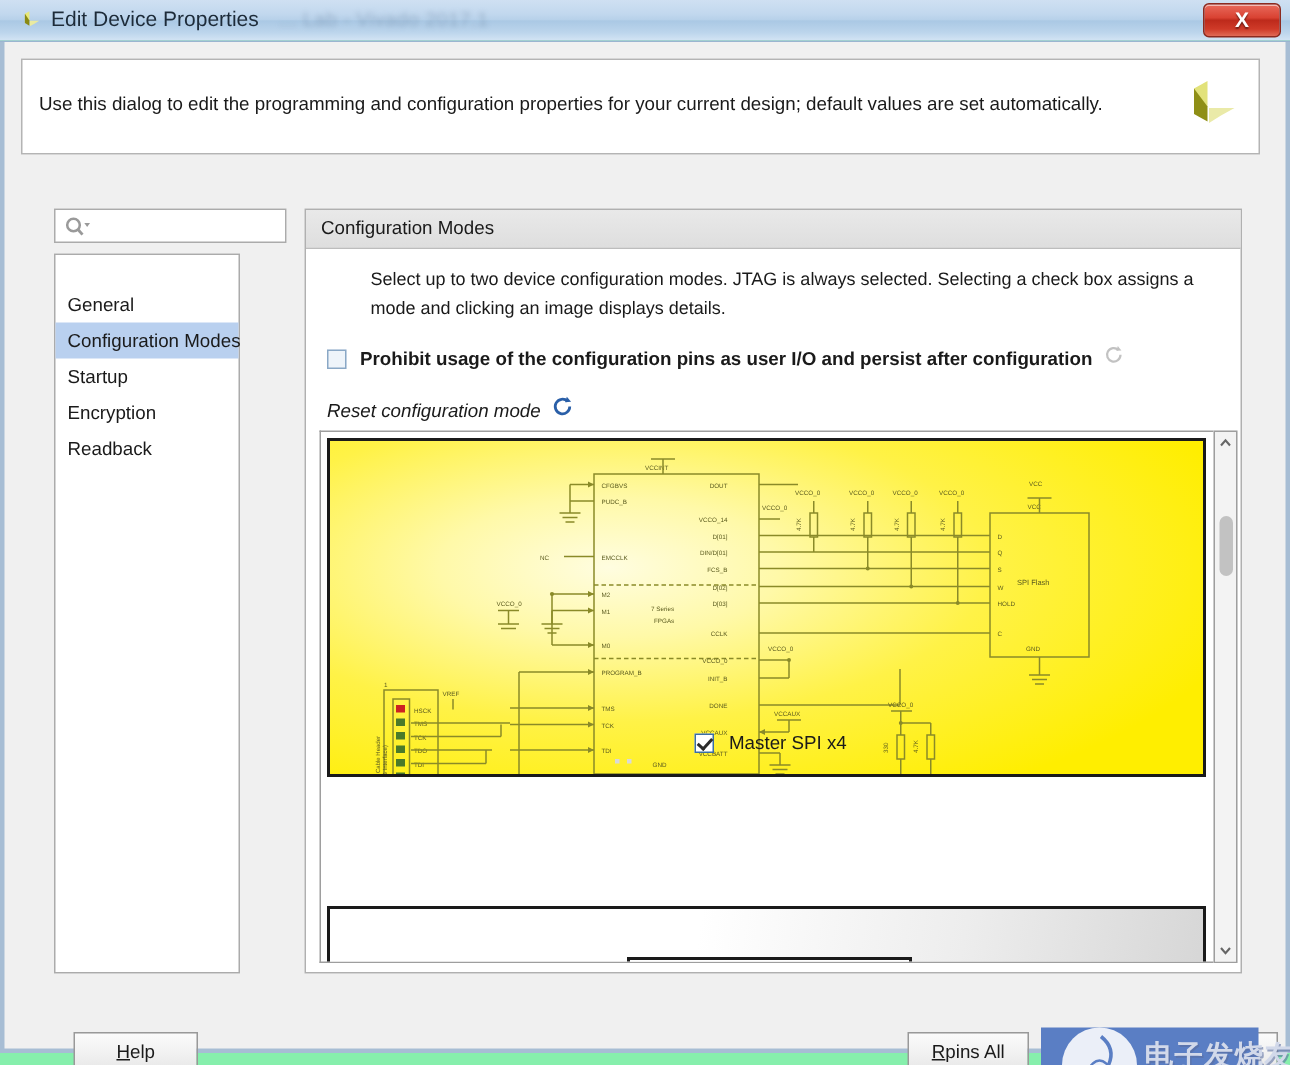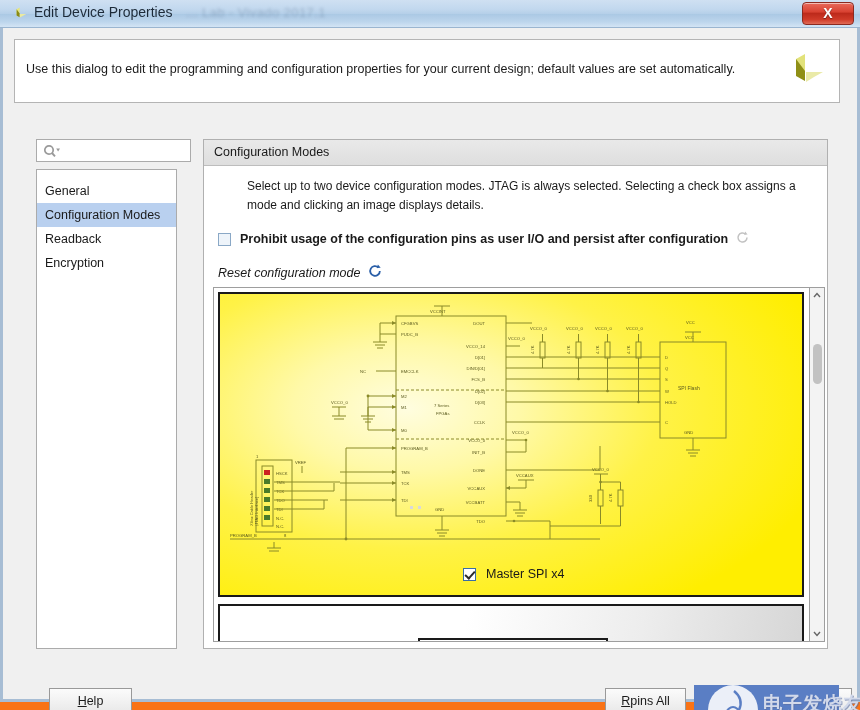--- a/index.html
+++ b/index.html
@@ -9,21 +9,21 @@
     font-family: "Liberation Sans", sans-serif;
     background: #ffffff;
     overflow: hidden;
   }
 
   
   .window {
     position: absolute;
     left: 0; top: 0;
     width: 860px; height: 710px;
-    background: #f97316;
+    background: #86efac;
   }
 
   
   .titlebar {
     position: absolute;
     left: 0; top: 0;
     width: 860px; height: 28px;
     background: linear-gradient(180deg,
         #cfe0f2 0%, #c2d8ee 34%, #b6d0e9 50%,
         #aac8e4 51%, #bcd5ec 80%, #d3e4f4 100%);
@@ -124,24 +124,24 @@
     border: 0; outline: 0;
     background: transparent;
     font-family: "Liberation Sans", sans-serif;
     font-size: 12px;
     color: #222;
   }
 
   .navlist {
     position: absolute;
     left: 18px; top: 58px;
-    width: 141px; height: 480px;
+    width: 124px; height: 480px;
     background: #ffffff;
     border: 1px solid #ababab;
-    padding-top: 9px;
+    padding-top: 21px;
   }
   .nav-item {
     height: 24px;
     line-height: 24px;
     padding-left: 8px;
     font-size: 12.5px;
     color: #1a1a1a;
     white-space: nowrap;
     cursor: default;
   }
@@ -234,21 +234,21 @@
   .vp-inner { position: absolute; left: 0; top: 0; width: 596px; }
 
   .mode-card {
     position: absolute;
     left: 4px;
     width: 586px;
     border: 2px solid #1a1a1a;
     overflow: hidden;
   }
   .mode-card.yellow {
-    top: 4px; height: 305px;
+    top: 4px; height: 226px;
     background: radial-gradient(ellipse 75% 80% at 32% 38%,
         #fffde0 0%, #fff9a8 26%, #fff247 58%, #ffee00 100%);
   }
   .mode-card.blank {
     top: 316px; height: 60px;
     background: linear-gradient(100deg,#ffffff 0%, #ffffff 42%, #ededed 72%, #d6d6d6 100%);
   }
   .blank-stub {
     position: absolute;
     left: 198px; top: 32px;
@@ -386,22 +386,23 @@
             <line x1="9" y1="9" x2="12" y2="12.4" stroke="#9a9a9a" stroke-width="1.9"></line>
             <polygon points="13.2,4.6 17,4.6 15.1,7.4" fill="#9a9a9a"></polygon>
           </svg>
         </span>
         <input class="search-input" type="text" placeholder="" style="">
       </div>
 
       <div class="navlist">
         <div class="nav-item">General</div>
         <div class="nav-item selected">Configuration Modes</div>
+        <div class="nav-item">Startup</div>
+        <div class="nav-item">Encryption</div>
         <div class="nav-item">Readback</div>
-        <div class="nav-item">Encryption</div>
       </div>
 
       <div class="panel">
 
         <div class="panel-header">
           <span class="panel-header-title">Configuration Modes</span>
         </div>
 
         <div class="desc">Select up to two device configuration modes. JTAG is always selected. Selecting a check box assigns a mode and clicking an image displays details.</div>
 

